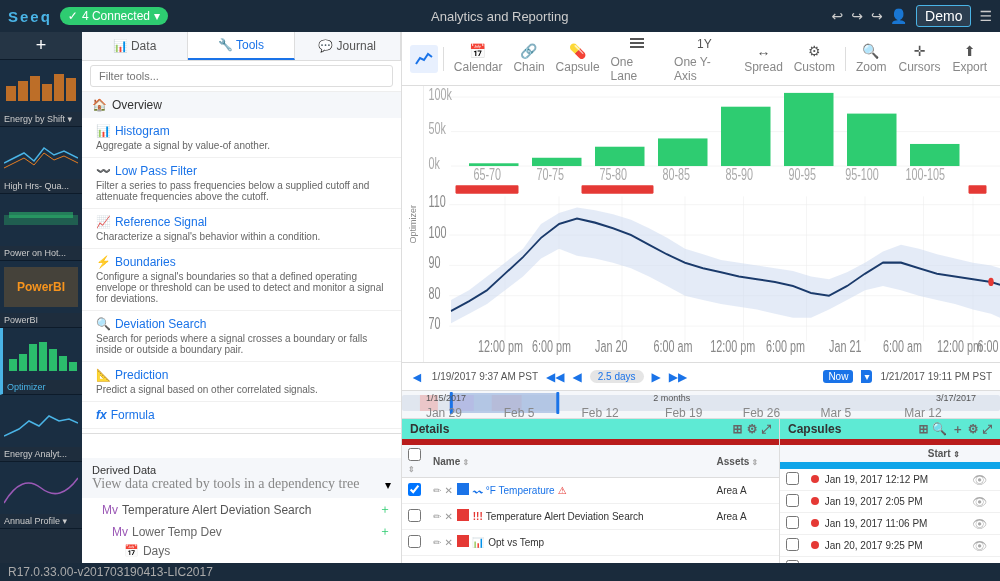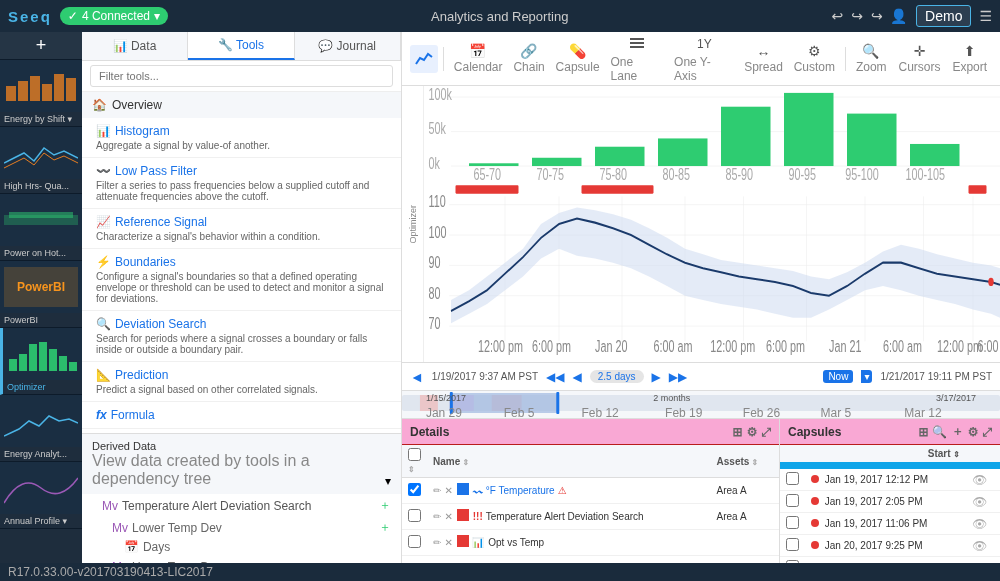--- a/index.html
+++ b/index.html
@@ -151,23 +151,24 @@
     }
     .derived-section {
       border-top: 1px solid #ddd;
       margin-top: 4px;
     }
     .derived-header {
       padding: 6px 10px;
       background: #f5f7fa;
       display: flex; align-items: flex-end; justify-content: space-between;
       cursor: pointer;
+      margin-top: 24px;
     }
     .derived-header .title { font-size: 11px; color: #333; font-weight: 500; }
-    .derived-header .desc { font-size: 16px; color: #888; }
+    .derived-header .desc { font-size: 14px; color: #888; font-family: Liberation Serif, serif; }
     .derived-item {
       padding: 3px 10px 3px 20px;
       font-size: 10px;
       color: #555;
       cursor: pointer;
       display: flex; align-items: center; gap: 4px;
     }
     .derived-sub {
       padding: 2px 10px 2px 30px;
       font-size: 10px;
@@ -265,22 +266,22 @@
     
     .details-panel {
       flex: 1;
       background: #fff;
       border-right: 1px solid #ddd;
       display: flex;
       flex-direction: column;
     }
     .panel-header {
       height: 26px;
-      background: #f9a8d4;
-      border-bottom: 1px solid #b91c1c;
+      background: #5eead4;
+      border-bottom: 6px solid #b91c1c;
       display: flex;
       align-items: center;
       padding: 0 8px;
       font-size: 11px;
       font-weight: 600;
       color: #333;
       gap: 2px;
     }
     .panel-header .spacer { flex: 1; }
     .panel-header-icons { display: flex; gap: 4px; align-items: center; }

